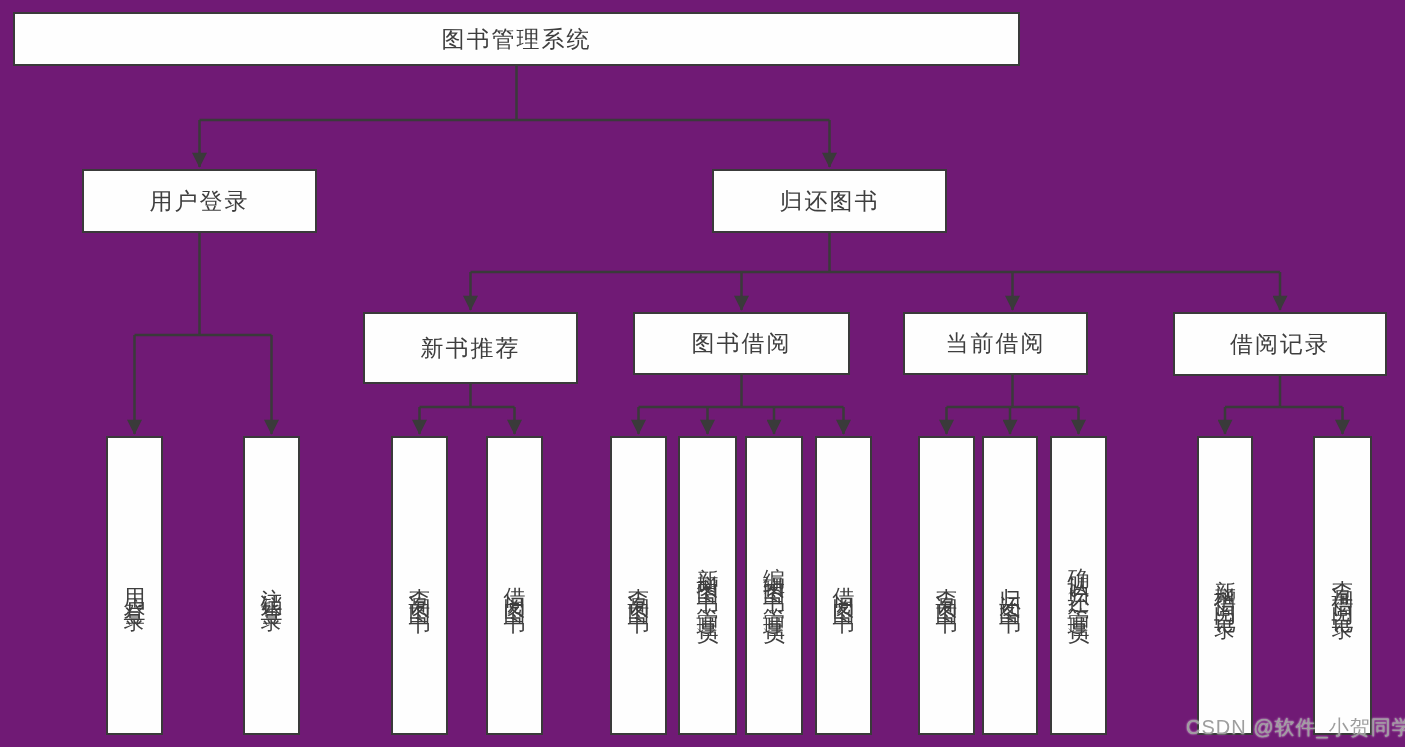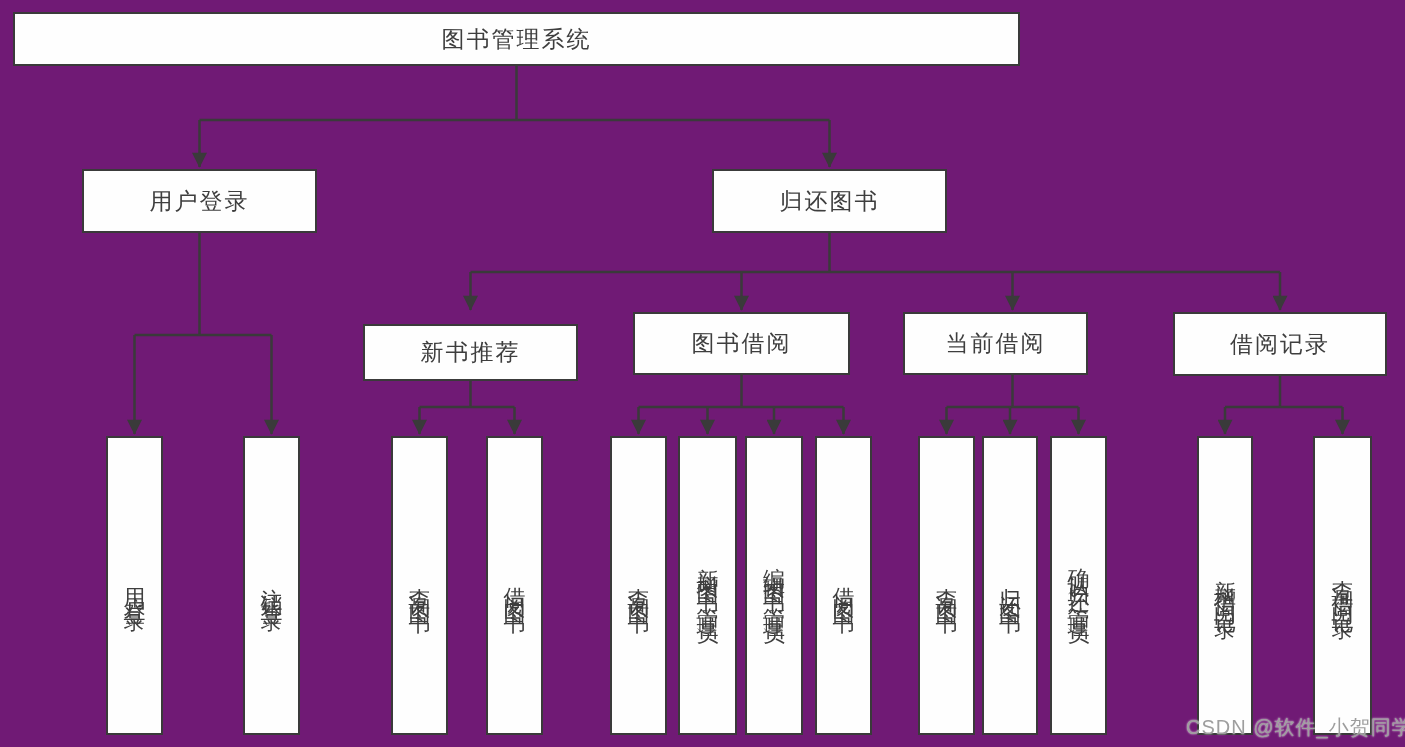--- a/index.html
+++ b/index.html
@@ -79,21 +79,21 @@
       <path d="M1225 407 V434" marker-end="url(#arrow)"></path>
       <path d="M1342.5 407 V434" marker-end="url(#arrow)"></path>
     </g>
   </svg>
 
   <div class="node h-node" style="left:13px; top:12px; width:1007px; height:54px;">图书管理系统</div>
 
   <div class="node h-node" style="left:82px; top:169px; width:235px; height:64px;">用户登录</div>
   <div class="node h-node" style="left:712px; top:169px; width:235px; height:64px;">归还图书</div>
 
-  <div class="node h-node" style="left:363px; top:324px; width:215px; height:57px;">新书推荐</div>
+  <div class="node h-node" style="left:363px; top:312px; width:215px; height:72px;">新书推荐</div>
   <div class="node h-node" style="left:633px; top:312px; width:217px; height:63px;">图书借阅</div>
   <div class="node h-node" style="left:903px; top:312px; width:185px; height:63px;">当前借阅</div>
   <div class="node h-node" style="left:1173px; top:312px; width:214px; height:64px;">借阅记录</div>
 
   <div class="node v-node" style="left:106px; top:436px; width:57px; height:299px;">
     <span>用户登录</span>
   </div>
   <div class="node v-node" style="left:243px; top:436px; width:57px; height:299px;">
     <span>注销登录</span>
   </div>

